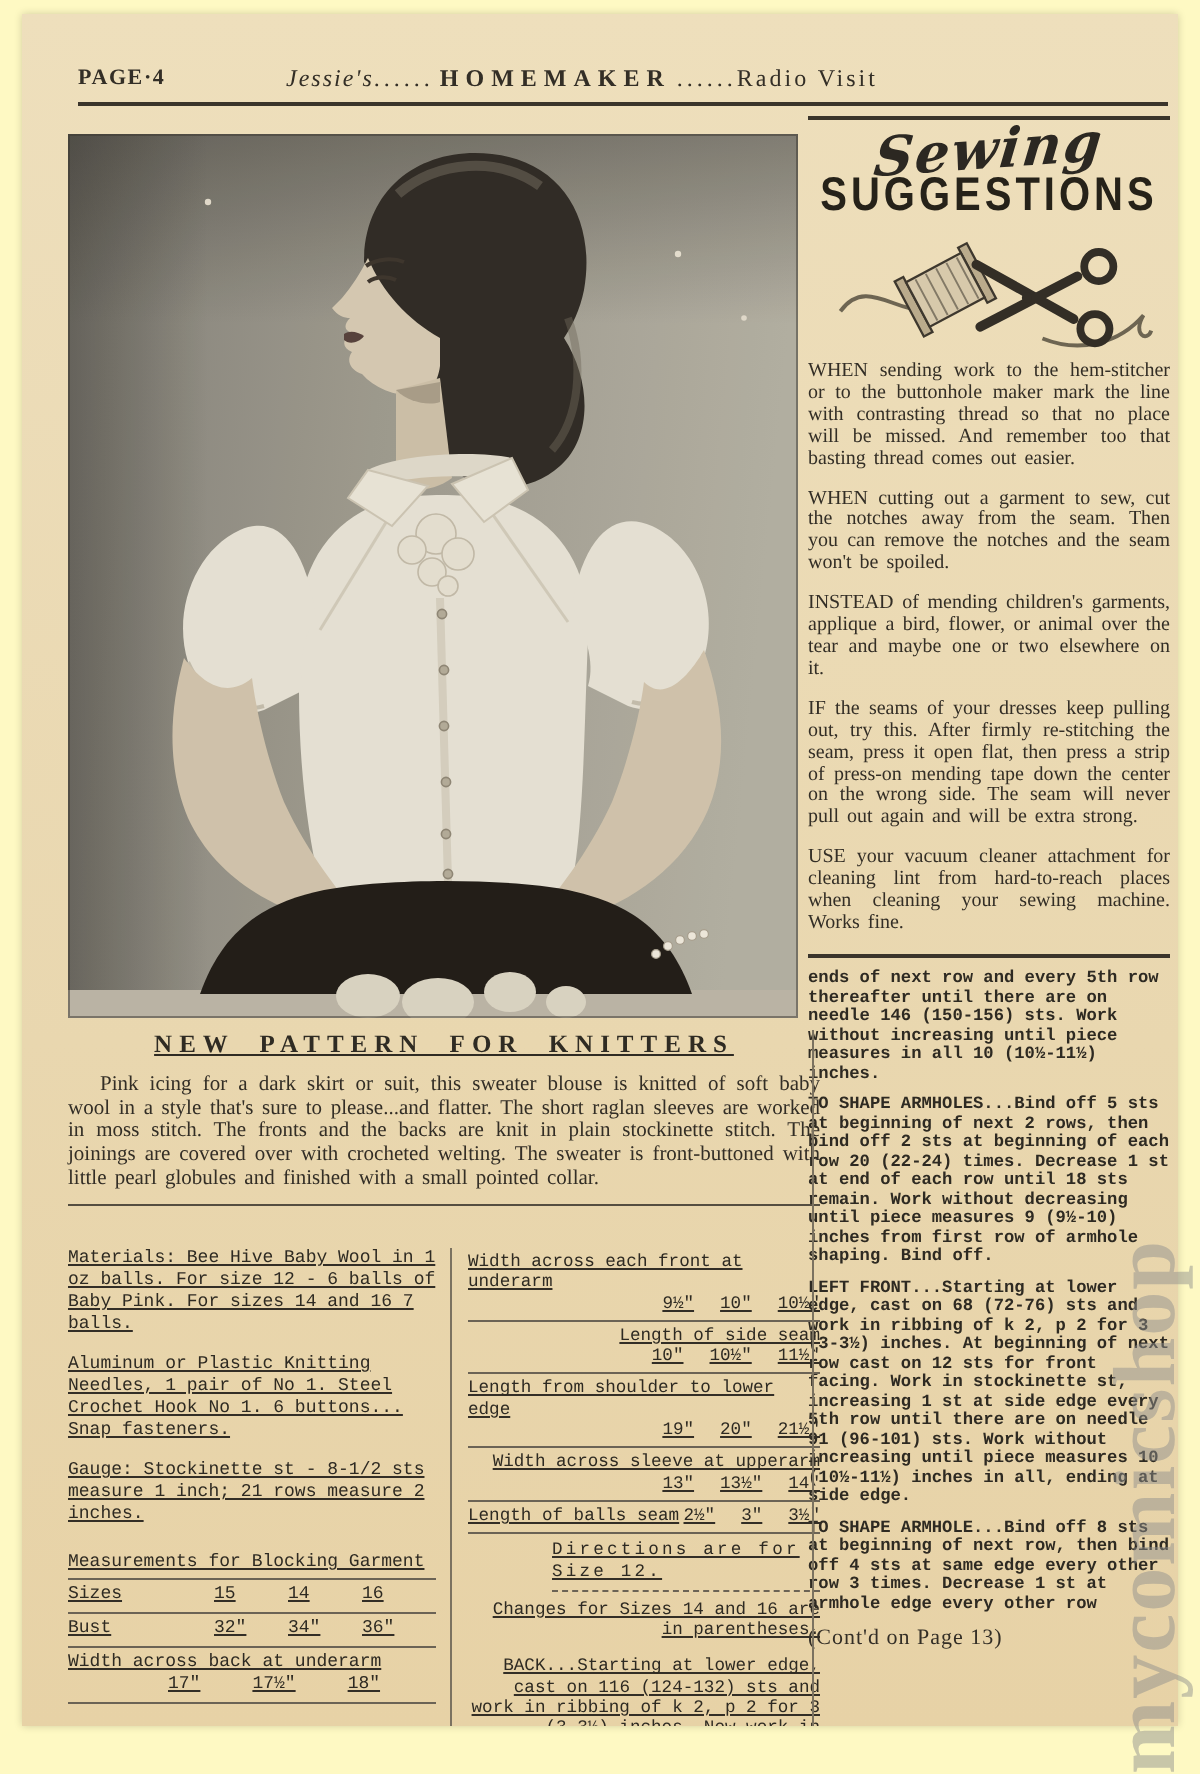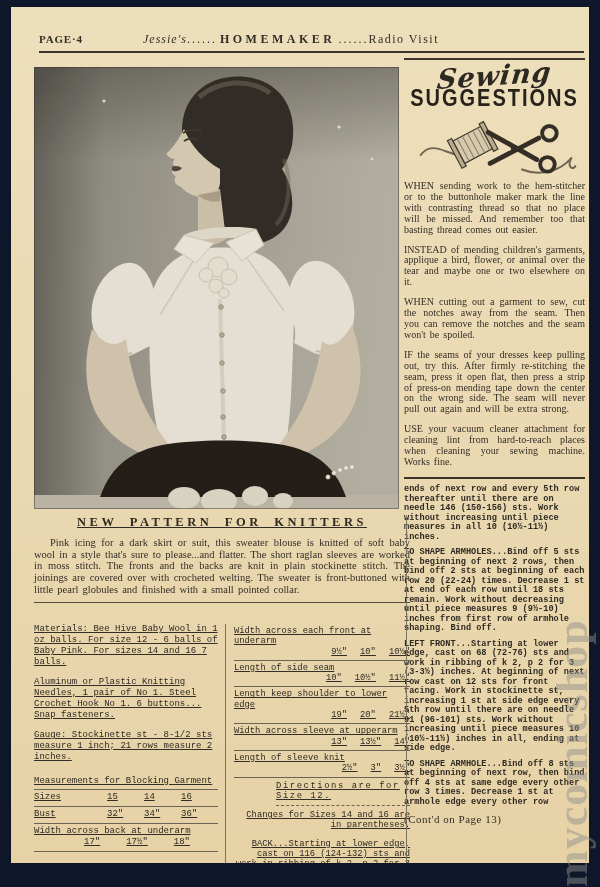--- a/index.html
+++ b/index.html
@@ -1,16 +1,16 @@
 <!DOCTYPE html>
 <html><head>
 <meta charset="utf-8">
 <style>
   html,body{margin:0;padding:0;}
-  .screen{position:relative;width:600px;height:887px;background:#0f172a;overflow:hidden;
+  .screen{position:relative;width:600px;height:887px;background:#fef9c3;overflow:hidden;
           font-family:"Liberation Serif",serif;color:#332e26;}
   .page{position:absolute;left:11px;top:7px;width:578px;height:856px;
         background:linear-gradient(180deg,#eedfbc 0%,#e9d7af 60%,#e7d2a6 100%);
         box-shadow:0 0 4px rgba(0,0,0,.18);}
   
   .page-label{position:absolute;left:28px;top:26px;font:700 11px/12px "Liberation Serif",serif;letter-spacing:.8px;}
   .header-title{position:absolute;left:100px;top:25px;width:360px;text-align:center;font-size:12px;white-space:nowrap;}
   .header-title .script{font-style:italic;letter-spacing:1px;}
   .header-title .dots{letter-spacing:2px;}
   .header-title .mag{font-weight:700;letter-spacing:3.5px;}
@@ -45,21 +45,21 @@
   .kcol1{width:184px;padding-right:7px;border-right:1px solid #7b7260;
          font:9px/11px "Liberation Mono","DejaVu Sans Mono",monospace;color:#2e2a22;}
   .kcol2{flex:1;padding-left:8px;font:8.8px/10.3px "Liberation Mono","DejaVu Sans Mono",monospace;color:#2e2a22;}
   .kpara{margin:0 0 9px;}
   .bt-title{border-bottom:1px solid #6b6355;padding:1px 0 2px;margin-top:12px;}
   .bt-row{display:flex;border-bottom:1px solid #6b6355;padding:2px 0 3px;}
   .bt-label{flex:1;}
   .bt-v{width:37px;}
   .bt-backrow{border-bottom:1px solid #6b6355;padding:2px 0 3px;}
   .bt-backvals{display:flex;gap:26px;padding-left:50px;}
-  .m-row{border-bottom:1px solid #6b6355;padding:2px 0 3px;display:flex;flex-wrap:wrap;}
+  .m-row{border-bottom:1px solid #6b6355;padding:2px 0 3px;display:flex;flex-wrap:wrap;justify-content:flex-end;}
   .m-vals{display:inline-flex;gap:13px;margin-left:auto;}
   .directions{letter-spacing:1.6px;padding:3px 0 4px;border-bottom:1px dashed #6b6355;margin-bottom:4px;margin-left:42px;}
   .col2-para{margin:4px 0 8px;text-align:right;}
   .vert-rule-right{position:absolute;left:395px;top:508px;width:1px;height:348px;background:#7b7260;}
   
   .watermark{position:absolute;left:545px;top:588px;width:55px;height:299px;overflow:hidden;
              writing-mode:vertical-rl;transform:rotate(180deg);
              font:700 44px/55px "Liberation Serif",serif;letter-spacing:1px;
              color:#8f8f8d;opacity:.48;z-index:6;pointer-events:none;}
 </style>
@@ -178,22 +178,22 @@
             <path d="M78,24 L128,52" stroke-width="5" stroke-linecap="round"></path>
             <path d="M80,56 L130,30" stroke-width="5" stroke-linecap="round"></path>
             <circle cx="139" cy="57" r="7.5" stroke-width="4"></circle>
             <circle cx="141" cy="25" r="7.5" stroke-width="4"></circle>
             <circle cx="104" cy="41" r="2.6" fill="#332e26" stroke="none"></circle>
           </g>
         </svg>
       </div>
       <div class="sew-paras">
         <p class="sew-para">WHEN sending work to the hem-stitcher or to the buttonhole maker mark the line with contrasting thread so that no place will be missed.  And remember too that basting thread comes out easier.</p>
+        <p class="sew-para">WHEN cutting out a garment to sew, cut the notches away from the seam.  Then you can remove the notches and the seam won't be spoiled.</p>
         <p class="sew-para">INSTEAD of mending children's garments, applique a bird, flower, or animal over the tear and maybe one or two elsewhere on it.</p>
-        <p class="sew-para">WHEN cutting out a garment to sew, cut the notches away from the seam.  Then you can remove the notches and the seam won't be spoiled.</p>
         <p class="sew-para">IF the seams of your dresses keep pulling out, try this.  After firmly re-stitching the seam, press it open flat, then press a strip of press-on mending tape down the center on the wrong side.  The seam will never pull out again and will be extra strong.</p>
         <p class="sew-para">USE your vacuum cleaner attachment for cleaning lint from hard-to-reach places when cleaning your sewing machine. Works fine.</p>
       </div>
       <div class="heavy-rule"></div>
       <div>
         <p class="col3-para">ends of next row and every 5th row thereafter until there are on needle 146 (150-156) sts. Work without increasing until piece measures in all 10 (10½-11½) inches.</p>
         <p class="col3-para">TO SHAPE ARMHOLES...Bind off 5 sts at beginning of next 2 rows, then bind off 2 sts at beginning of each row 20 (22-24) times. Decrease 1 st at end of each row until 18 sts remain. Work without decreasing until piece measures 9 (9½-10) inches from first row of armhole shaping. Bind off.</p>
         <p class="col3-para">LEFT FRONT...Starting at lower edge, cast on 68 (72-76) sts and work in ribbing of k 2, p 2 for 3 (3-3½) inches. At beginning of next row cast on 12 sts for front facing. Work in stockinette st, increasing 1 st at side edge every 5th row until there are on needle 91 (96-101) sts. Work without increasing until piece measures 10 (10½-11½) inches in all, ending at side edge.</p>
         <p class="col3-para">TO SHAPE ARMHOLE...Bind off 8 sts at beginning of next row, then bind off 4 sts at same edge every other row 3 times. Decrease 1 st at armhole edge every other row</p>
         <div class="contd">(Cont'd on Page 13)</div>
@@ -246,37 +246,37 @@
         </div>
         <div class="m-row">
           <span>Length of side seam</span>
           <span class="m-vals">
               <span>10"</span>
               <span>10½"</span>
               <span>11½"</span>
             </span>
         </div>
         <div class="m-row">
-          <span>Length keep shoulder to lower edge</span>
+          <span>Length from shoulder to lower edge</span>
           <span class="m-vals">
               <span>19"</span>
               <span>20"</span>
               <span>21½"</span>
             </span>
         </div>
         <div class="m-row">
           <span>Width across sleeve at upperarm</span>
           <span class="m-vals">
               <span>13"</span>
               <span>13½"</span>
               <span>14"</span>
             </span>
         </div>
         <div class="m-row">
-          <span>Length of sleeve knit</span>
+          <span>Length of balls seam</span>
           <span class="m-vals">
               <span>2½"</span>
               <span>3"</span>
               <span>3½"</span>
             </span>
         </div>
         <div class="directions">Directions are for Size 12.</div>
         <p class="col2-para">Changes for Sizes 14 and 16 are in parentheses.</p>
         <p class="col2-para">BACK...Starting at lower edge, cast on 116 (124-132) sts and work in ribbing of k 2, p 2 for 3 (3-3½) inches. Now work in stockinette st, knit 1 row, purl 1 row, increasing 1 st at both</p>
       </div>

